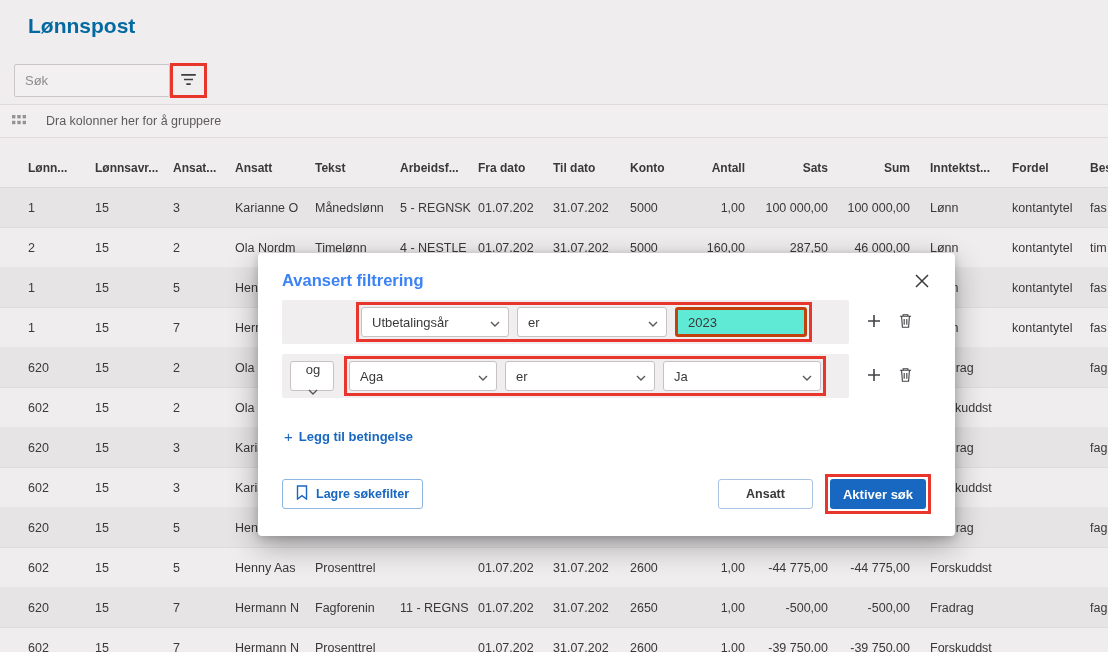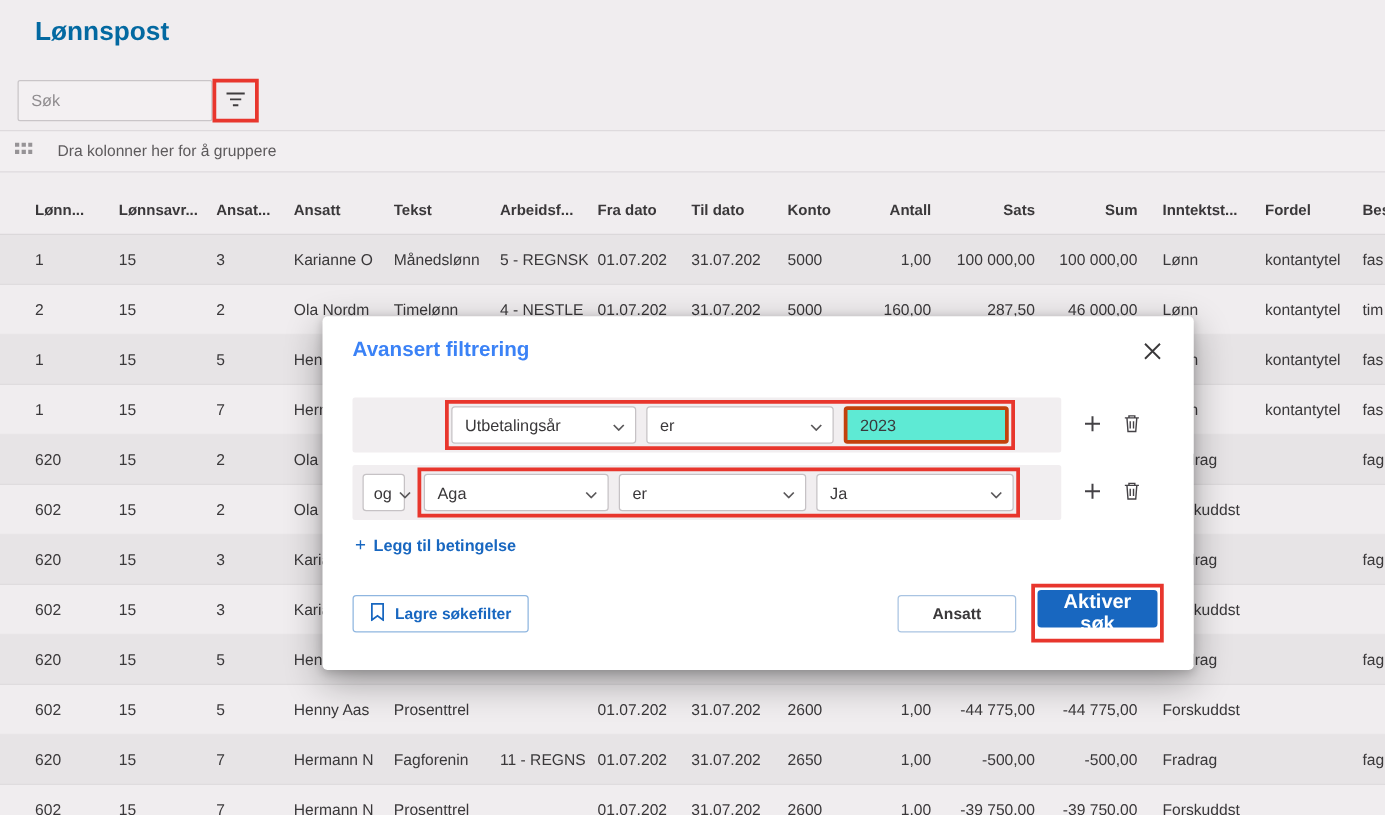--- a/index.html
+++ b/index.html
@@ -43,31 +43,31 @@
   .tcell{overflow:hidden;white-space:nowrap;padding-right:6px;box-sizing:border-box;}
   .c10,.c11,.c12{text-align:right;padding-right:0;}
   .c12{padding-right:20px;}
   
   .modal{
     position:absolute;left:258px;top:253px;width:697px;height:283px;background:#ffffff;border-radius:4px;
     box-shadow:0 10px 30px rgba(0,0,0,0.32),0 2px 8px rgba(0,0,0,0.18);z-index:10;
   }
   .modal-title{position:absolute;left:24px;top:18px;font-size:16.5px;font-weight:700;color:#3b82f6;}
   .modal-close{position:absolute;right:24px;top:20px;width:18px;height:18px;color:#3b393b;cursor:pointer;display:flex;align-items:center;justify-content:center;background:none;border:none;padding:0;}
-  .cond-area{position:absolute;left:24px;top:65px;}
+  .cond-area{position:absolute;left:24px;top:47px;}
   .cond-row{display:flex;align-items:center;height:44px;margin-bottom:10px;}
   .cond-strip{width:567px;height:44px;background:#f1eef0;border-radius:2px;display:flex;align-items:center;padding-left:8px;box-sizing:border-box;}
   .conj-slot{width:56px;height:30px;margin-right:10px;flex:none;}
   .red-group{display:flex;align-items:center;gap:8px;border:3px solid var(--annotation-red,#e8362d);padding:2px;background:transparent;}
   .field{
     height:30px;box-sizing:border-box;background:#fff;border:1px solid #c6c2c5;border-radius:3px;
     display:flex;align-items:center;justify-content:space-between;gap:6px;
     padding:0 8px 0 10px;font-size:13px;color:#3a383a;cursor:pointer;
   }
-  .w-conj{width:34px;padding:0 6px 0 8px;}
+  .w-conj{width:44px;padding:0 6px 0 8px;flex-direction:column;}
   .w-field{width:148px;}
   .w-op{width:150px;}
   .value-input{
     width:132px;height:30px;box-sizing:border-box;border:3px solid #c2410c;border-radius:3px;
     padding:0 10px;font-size:13px;color:#3a383a;background:#5eead4;font-family:inherit;outline:none;
   }
   .icon-btn{background:none;border:none;padding:0;cursor:pointer;color:#444246;display:flex;align-items:center;justify-content:center;}
   .icon-plus{margin-left:18px;}
   .icon-trash{margin-left:17px;}
   .add-link{
@@ -82,21 +82,21 @@
     border-radius:3px;cursor:pointer;font-family:inherit;
   }
   .footer-spacer{flex:1;}
   .cancel-btn{
     height:30px;width:95px;border:1px solid #a9c4e2;background:#fff;color:#3a383a;
     font-size:12.5px;font-weight:700;border-radius:3px;cursor:pointer;margin-right:12px;font-family:inherit;
   }
   .apply-wrap{border:3px solid var(--annotation-red,#e8362d);padding:2px;flex:none;}
   .apply-btn{
     height:30px;width:96px;border:none;background:var(--accent-blue,#1867c0);color:#fff;
-    font-size:16px;font-weight:700;border-radius:3px;cursor:pointer;font-family:inherit;
+    font-size:13px;font-weight:700;border-radius:3px;cursor:pointer;font-family:inherit;
   }
 </style>
 </head>
 <body>
 
 <div class="screen">
 
   <div class="page-title">Lønnspost</div>
 
   <input class="search-input" type="text" placeholder="Søk" style="">

